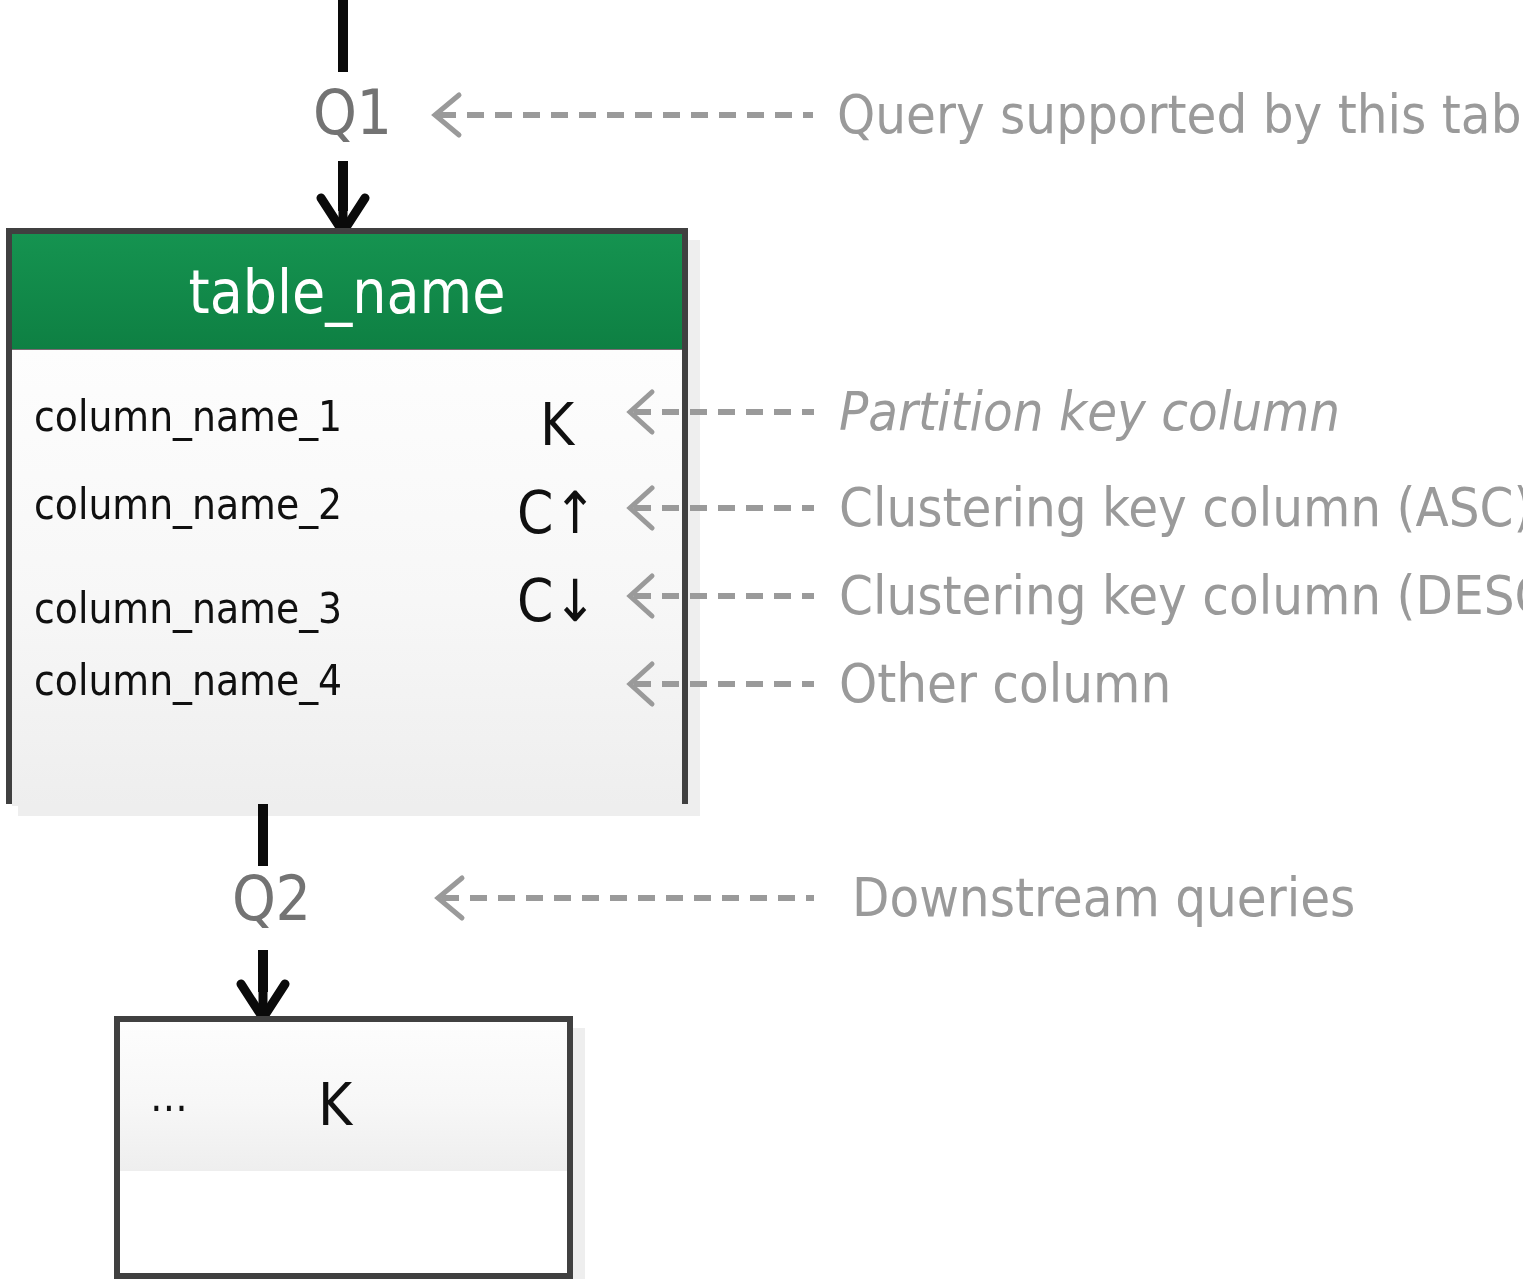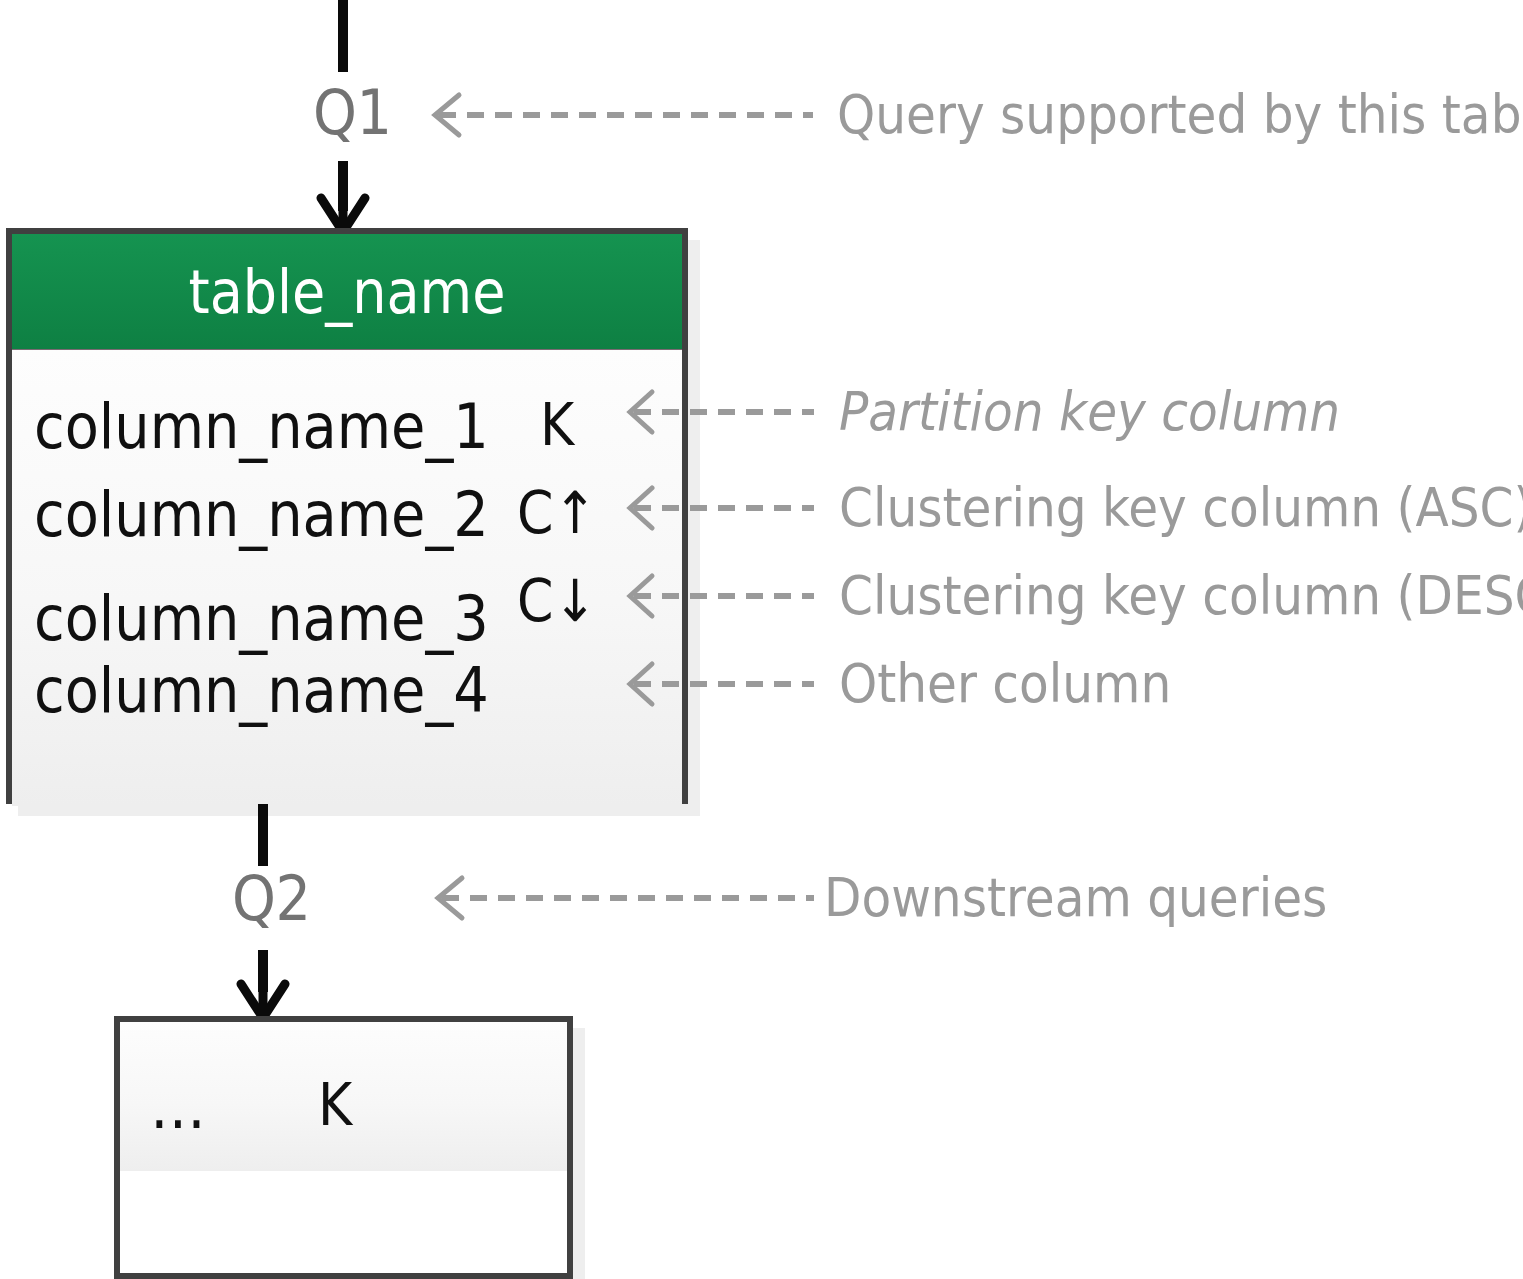--- a/index.html
+++ b/index.html
@@ -69,21 +69,21 @@
   .col-row {
     position: absolute;
     left: 0;
     right: 0;
     display: flex;
     align-items: center;
   }
   .col-name {
     position: absolute;
     color: #101010;
-    font-size: 62px;
+    font-size: 42px;
     line-height: 1;
     white-space: nowrap;
   }
   .col-key {
     position: absolute;
     color: #101010;
     font-size: 58px;
     line-height: 1;
     white-space: nowrap;
     text-align: center;
@@ -203,21 +203,21 @@
     <path d="M30 46 L8 12" stroke="#0a0a0a" stroke-width="9" stroke-linecap="round" fill="none"></path>
     <path d="M30 46 L52 12" stroke="#0a0a0a" stroke-width="9" stroke-linecap="round" fill="none"></path>
     <path d="M30 46 L30 14" stroke="#0a0a0a" stroke-width="9" stroke-linecap="butt" fill="none"></path>
   </svg>
 
   <div class="callout" style="left:428px; top:870px;">
     <svg class="callout-arrow" width="388" height="56" viewBox="0 0 388 56">
       <path d="M34 8 L10 28 L34 48" stroke="#9a9a9a" stroke-width="5" fill="none" stroke-linecap="round" stroke-linejoin="miter"></path>
       <line x1="14" y1="28" x2="386" y2="28" stroke="#9a9a9a" stroke-width="6" stroke-dasharray="17 11" stroke-linecap="butt"></line>
     </svg>
-    <span class="callout-text" style="margin-left:8px;">Downstream queries</span>
+    <span class="callout-text" style="margin-left:36px;">Downstream queries</span>
   </div>
 
   <div class="table-card" style="left:114px; top:1016px; width:459px; height:263px;">
     <div class="table-body" style="height:149px;">
       <div class="col-row" style="top:44px; height:78px;">
         <span class="col-name" style="left:30px; top:10px;">…</span>
         <span class="col-key" style="left:160px; top:10px; width:110px;">K</span>
       </div>
     </div>
   </div>

